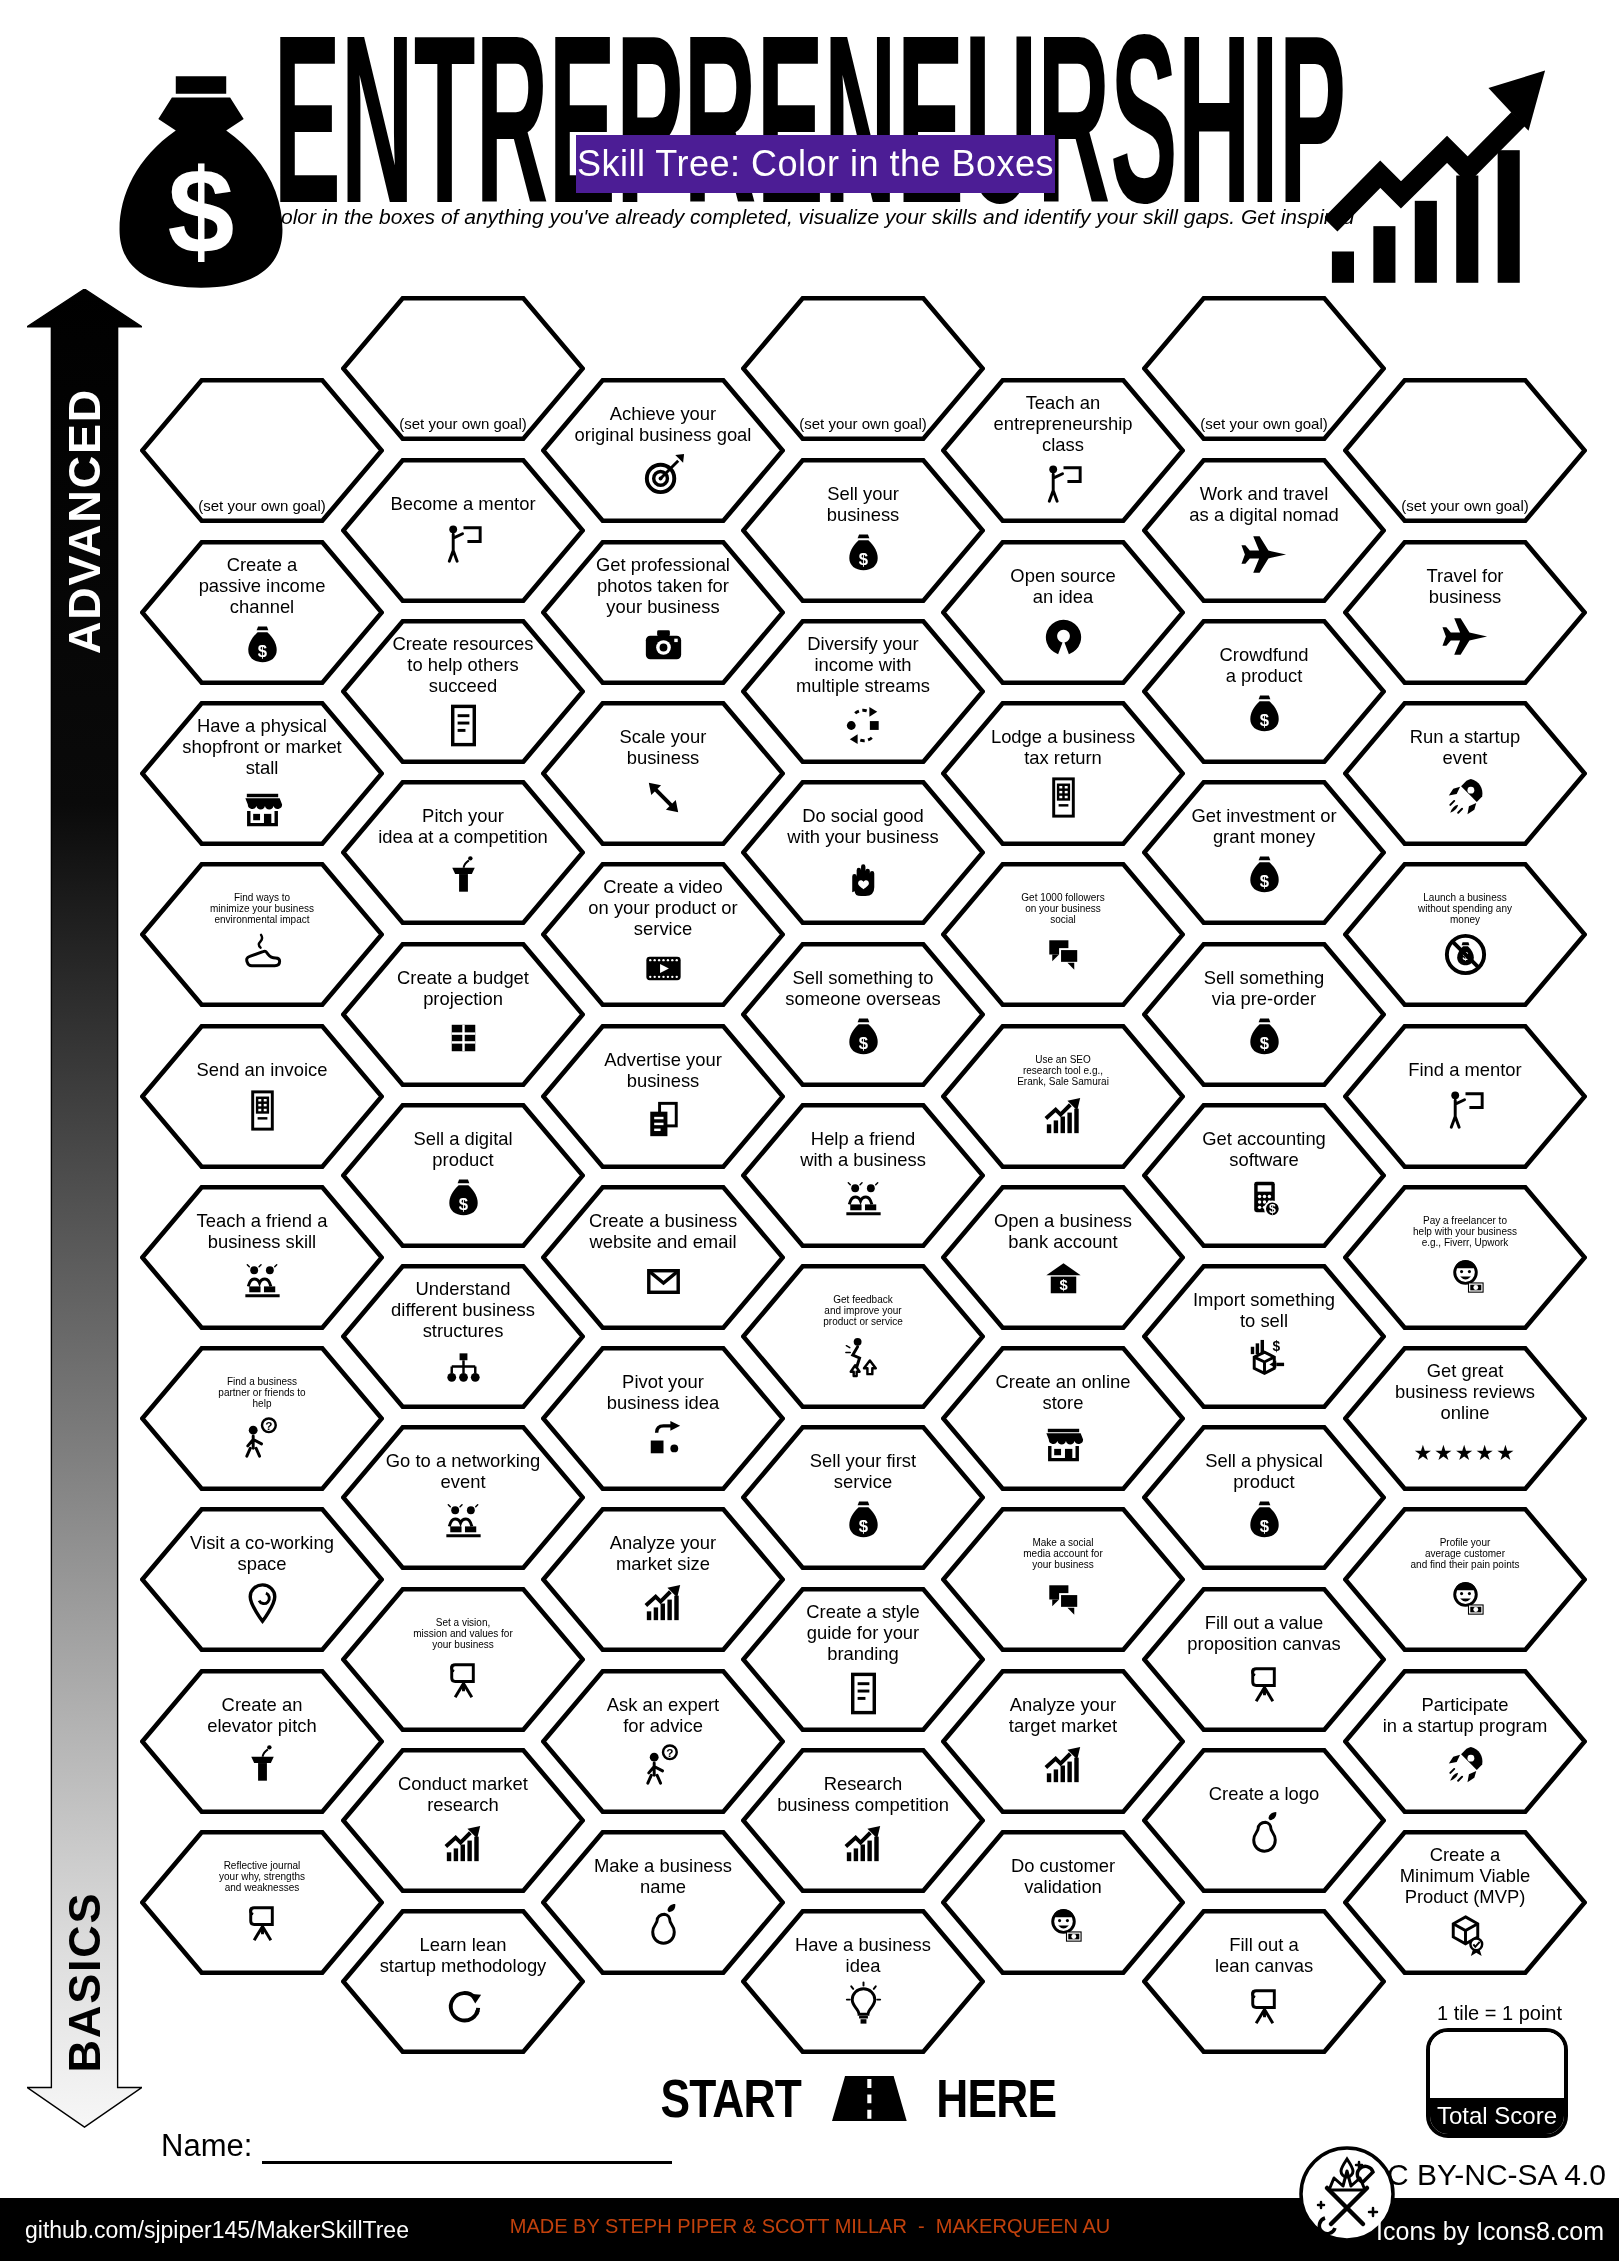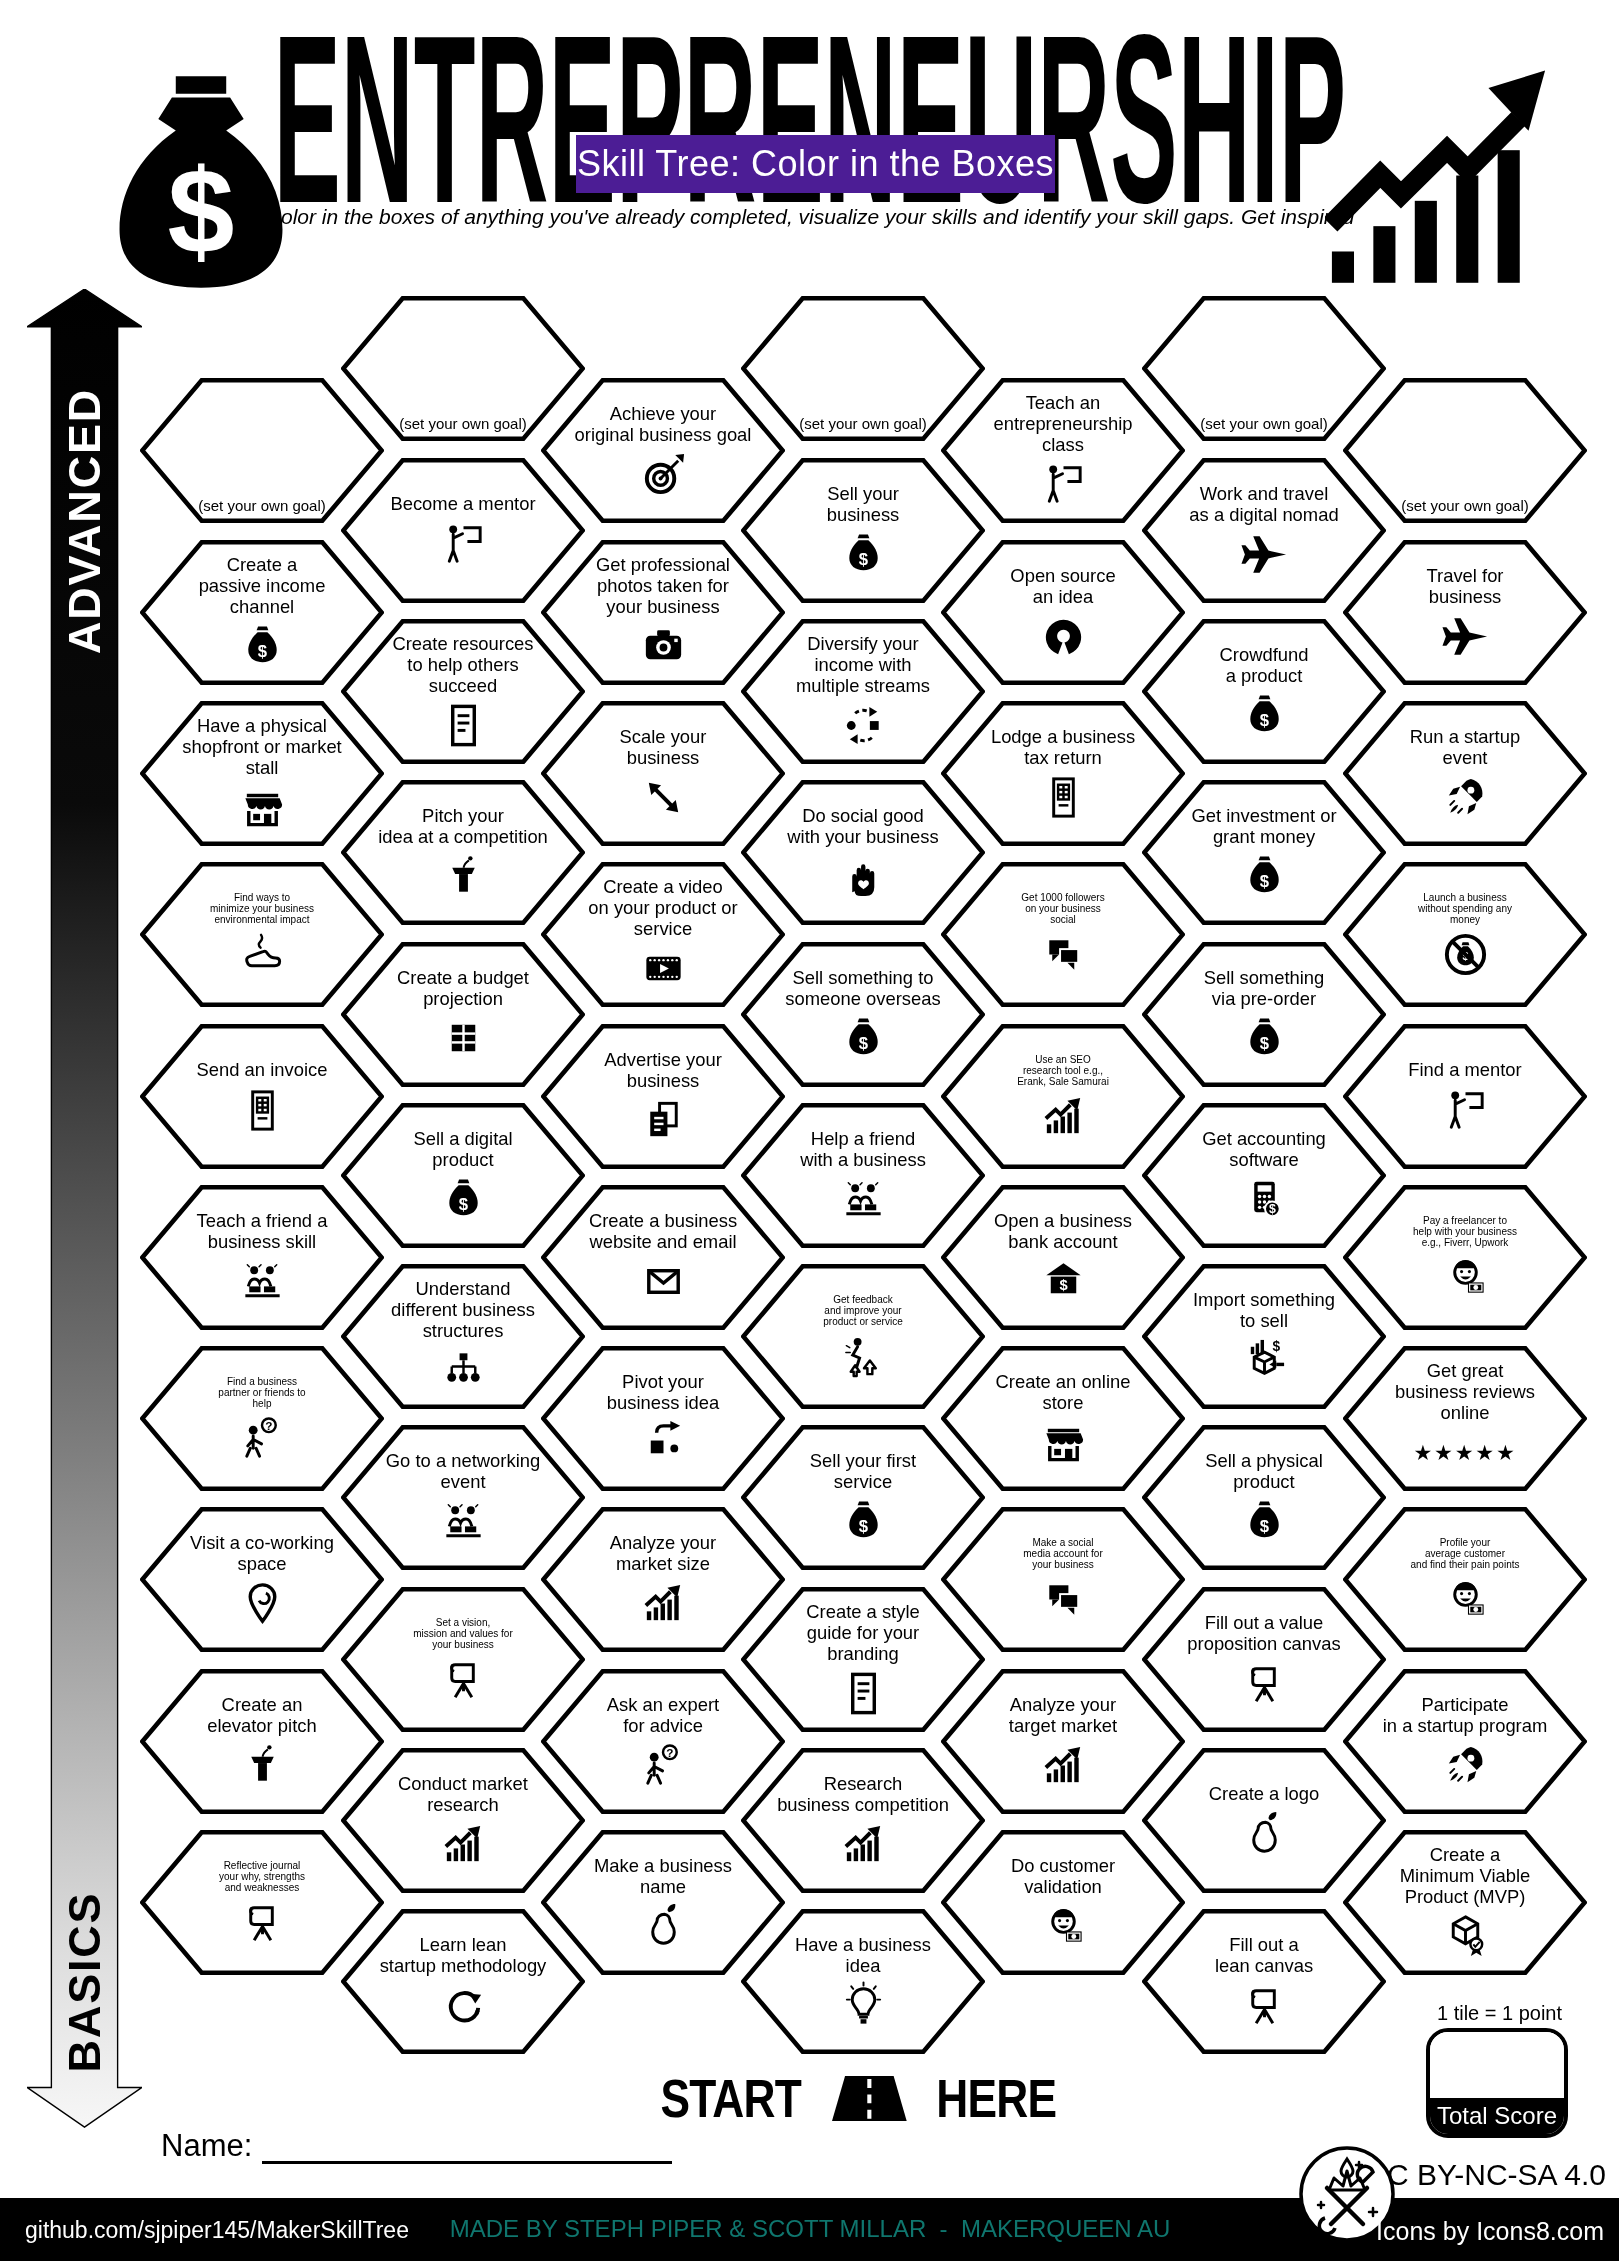--- a/index.html
+++ b/index.html
@@ -44,22 +44,22 @@
   .score-box{position:absolute;left:1426px;top:2028px;width:142px;height:110px;border:4.6px solid #000;
        border-radius:22px;box-sizing:border-box;overflow:hidden;background:#fff;display:flex;
        flex-direction:column;}
   .score-fill{flex:1;background:#fff;}
   .score-bar{height:36px;background:#000;display:flex;align-items:center;justify-content:center;}
   .score-bar span{color:#fff;font-size:24px;}
   .mq-logo{position:absolute;left:1297px;top:2144px;width:100px;height:100px;z-index:5;}
   .cc-text{position:absolute;right:14px;top:2158px;font-size:30px;}
   .footer-bar{position:absolute;left:0;top:2198px;width:1620px;height:63px;background:#000;z-index:2;}
   .footer-repo{position:absolute;left:25px;top:2217px;color:#fff;font-size:23px;z-index:3;}
-  .footer-credit{position:absolute;left:50%;transform:translateX(-50%);top:2215px;color:#0f766e;
-       font-size:24px;white-space:pre;z-index:3;}
+  .footer-credit{position:absolute;left:50%;transform:translateX(-50%);top:2215px;color:#c2410c;
+       font-size:20px;white-space:pre;z-index:3;}
   .footer-icons{position:absolute;right:16px;top:2217px;color:#fff;font-size:25px;z-index:6;}
 </style>
 </head>
 <body>
 
 <div class="page">
 
   <svg class="title-svg" viewBox="0 0 3515 480" width="1620" height="221">
     <text x="1757" y="418" text-anchor="middle" font-size="520" font-weight="bold" font-family="Liberation Sans, sans-serif" fill="#000" textLength="2330" lengthAdjust="spacingAndGlyphs">ENTREPRENEURSHIP</text>
   </svg>

